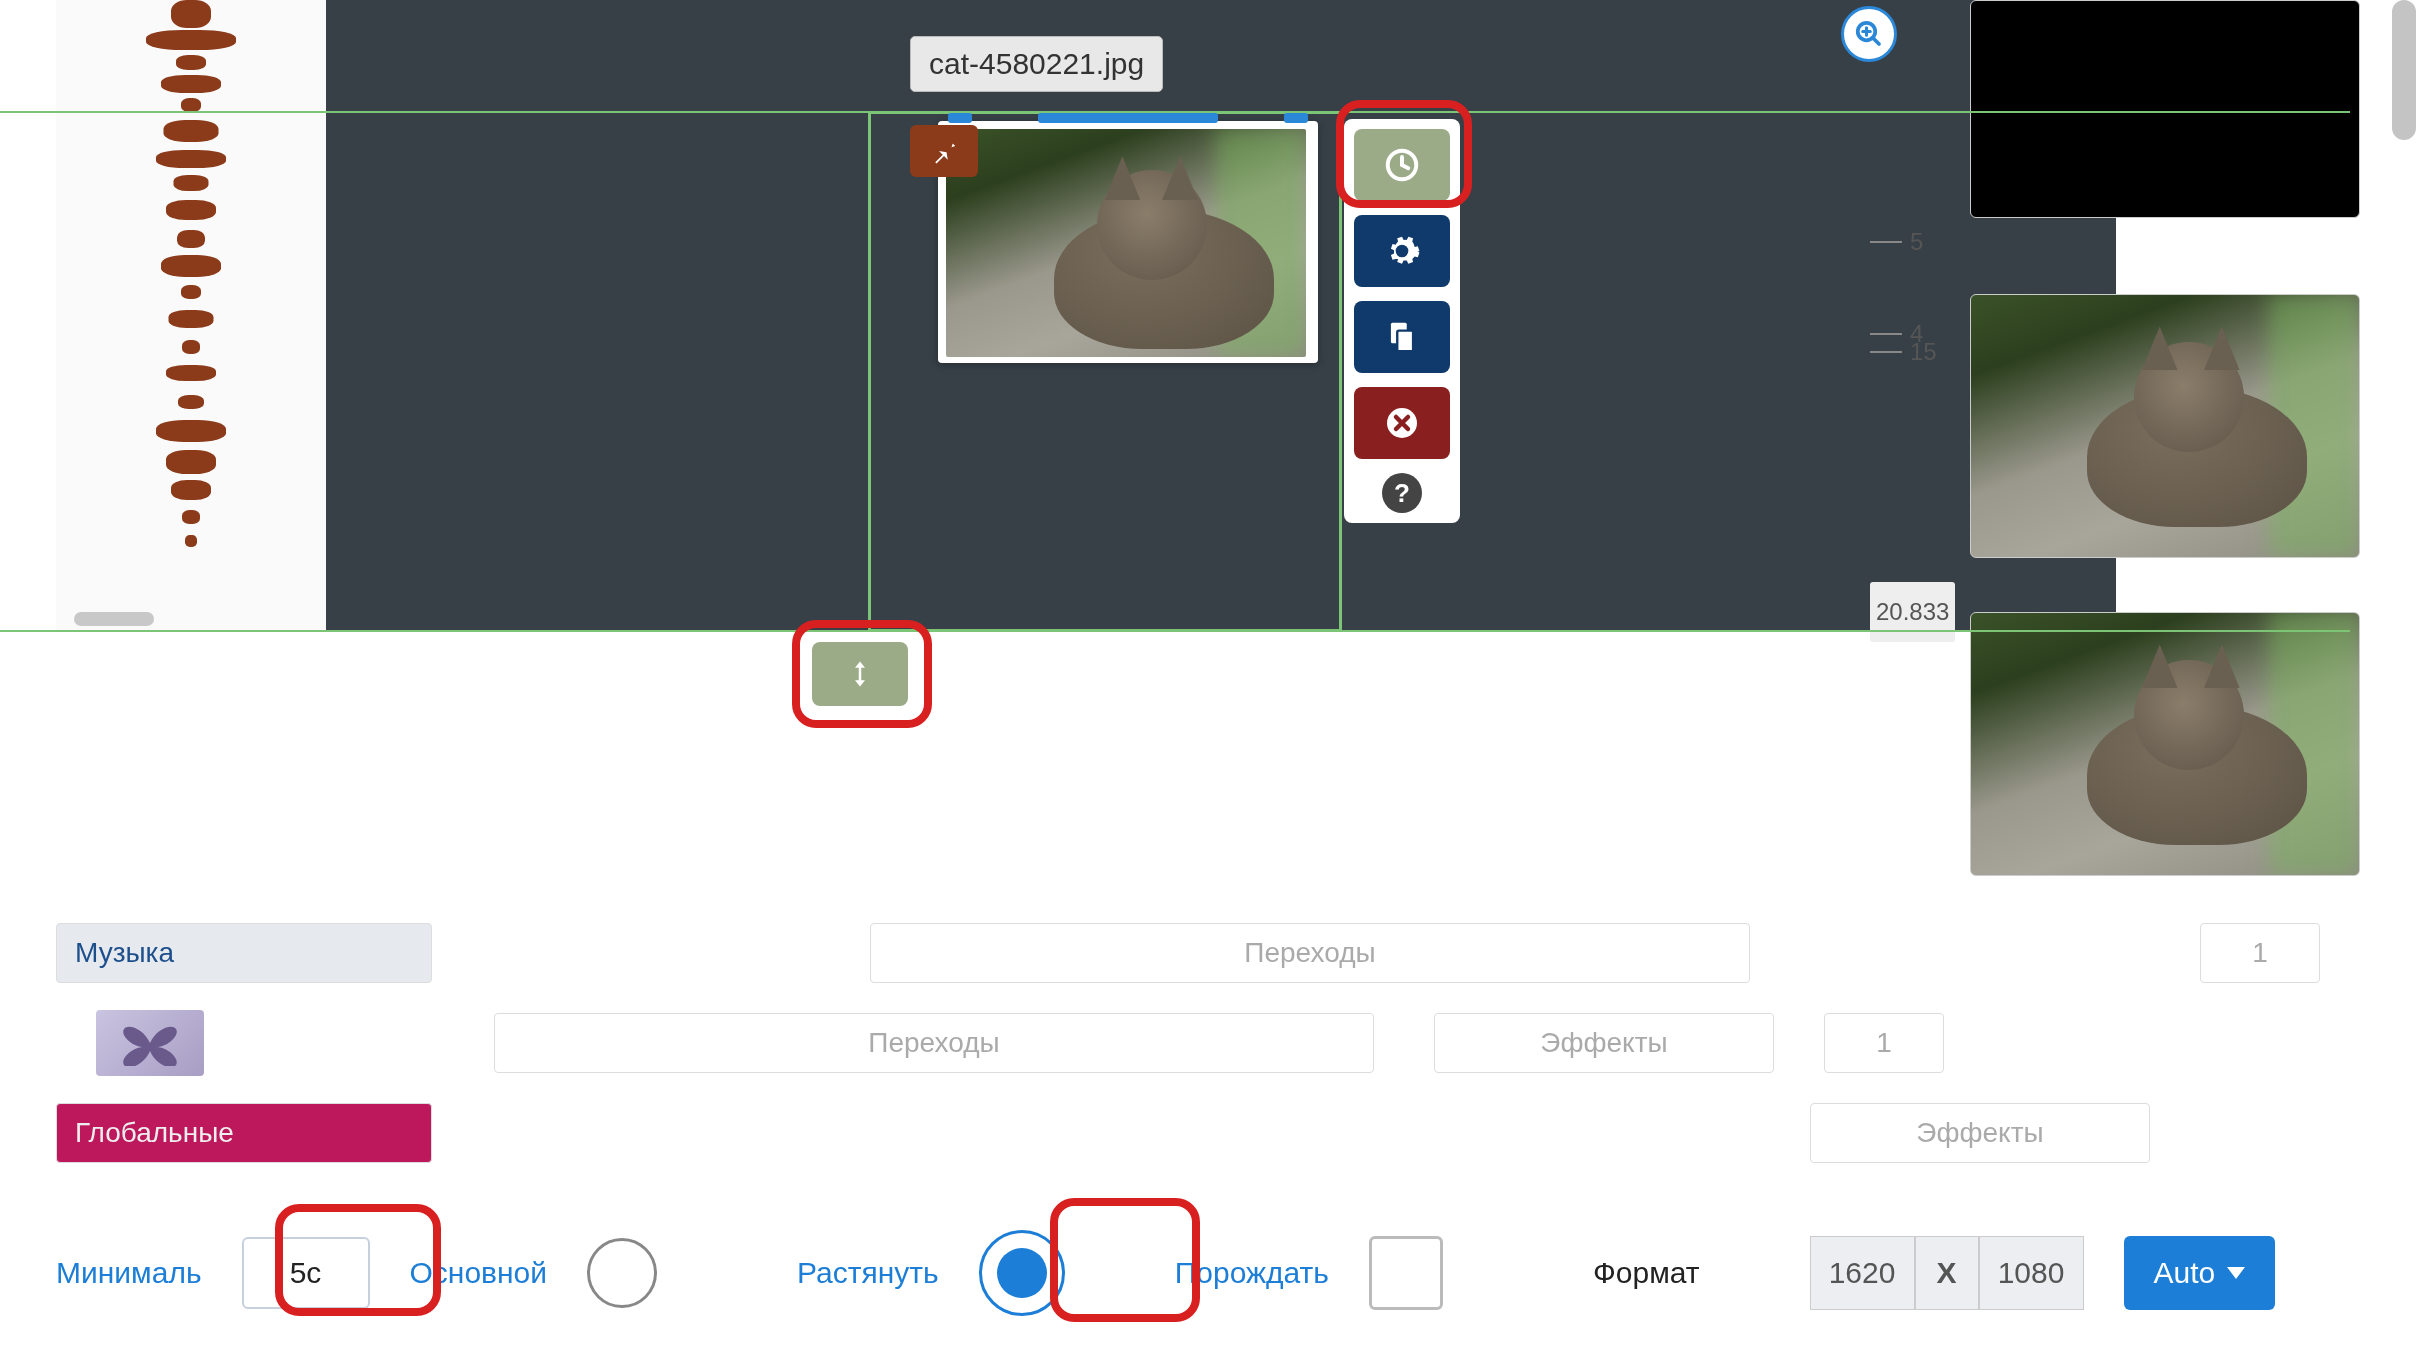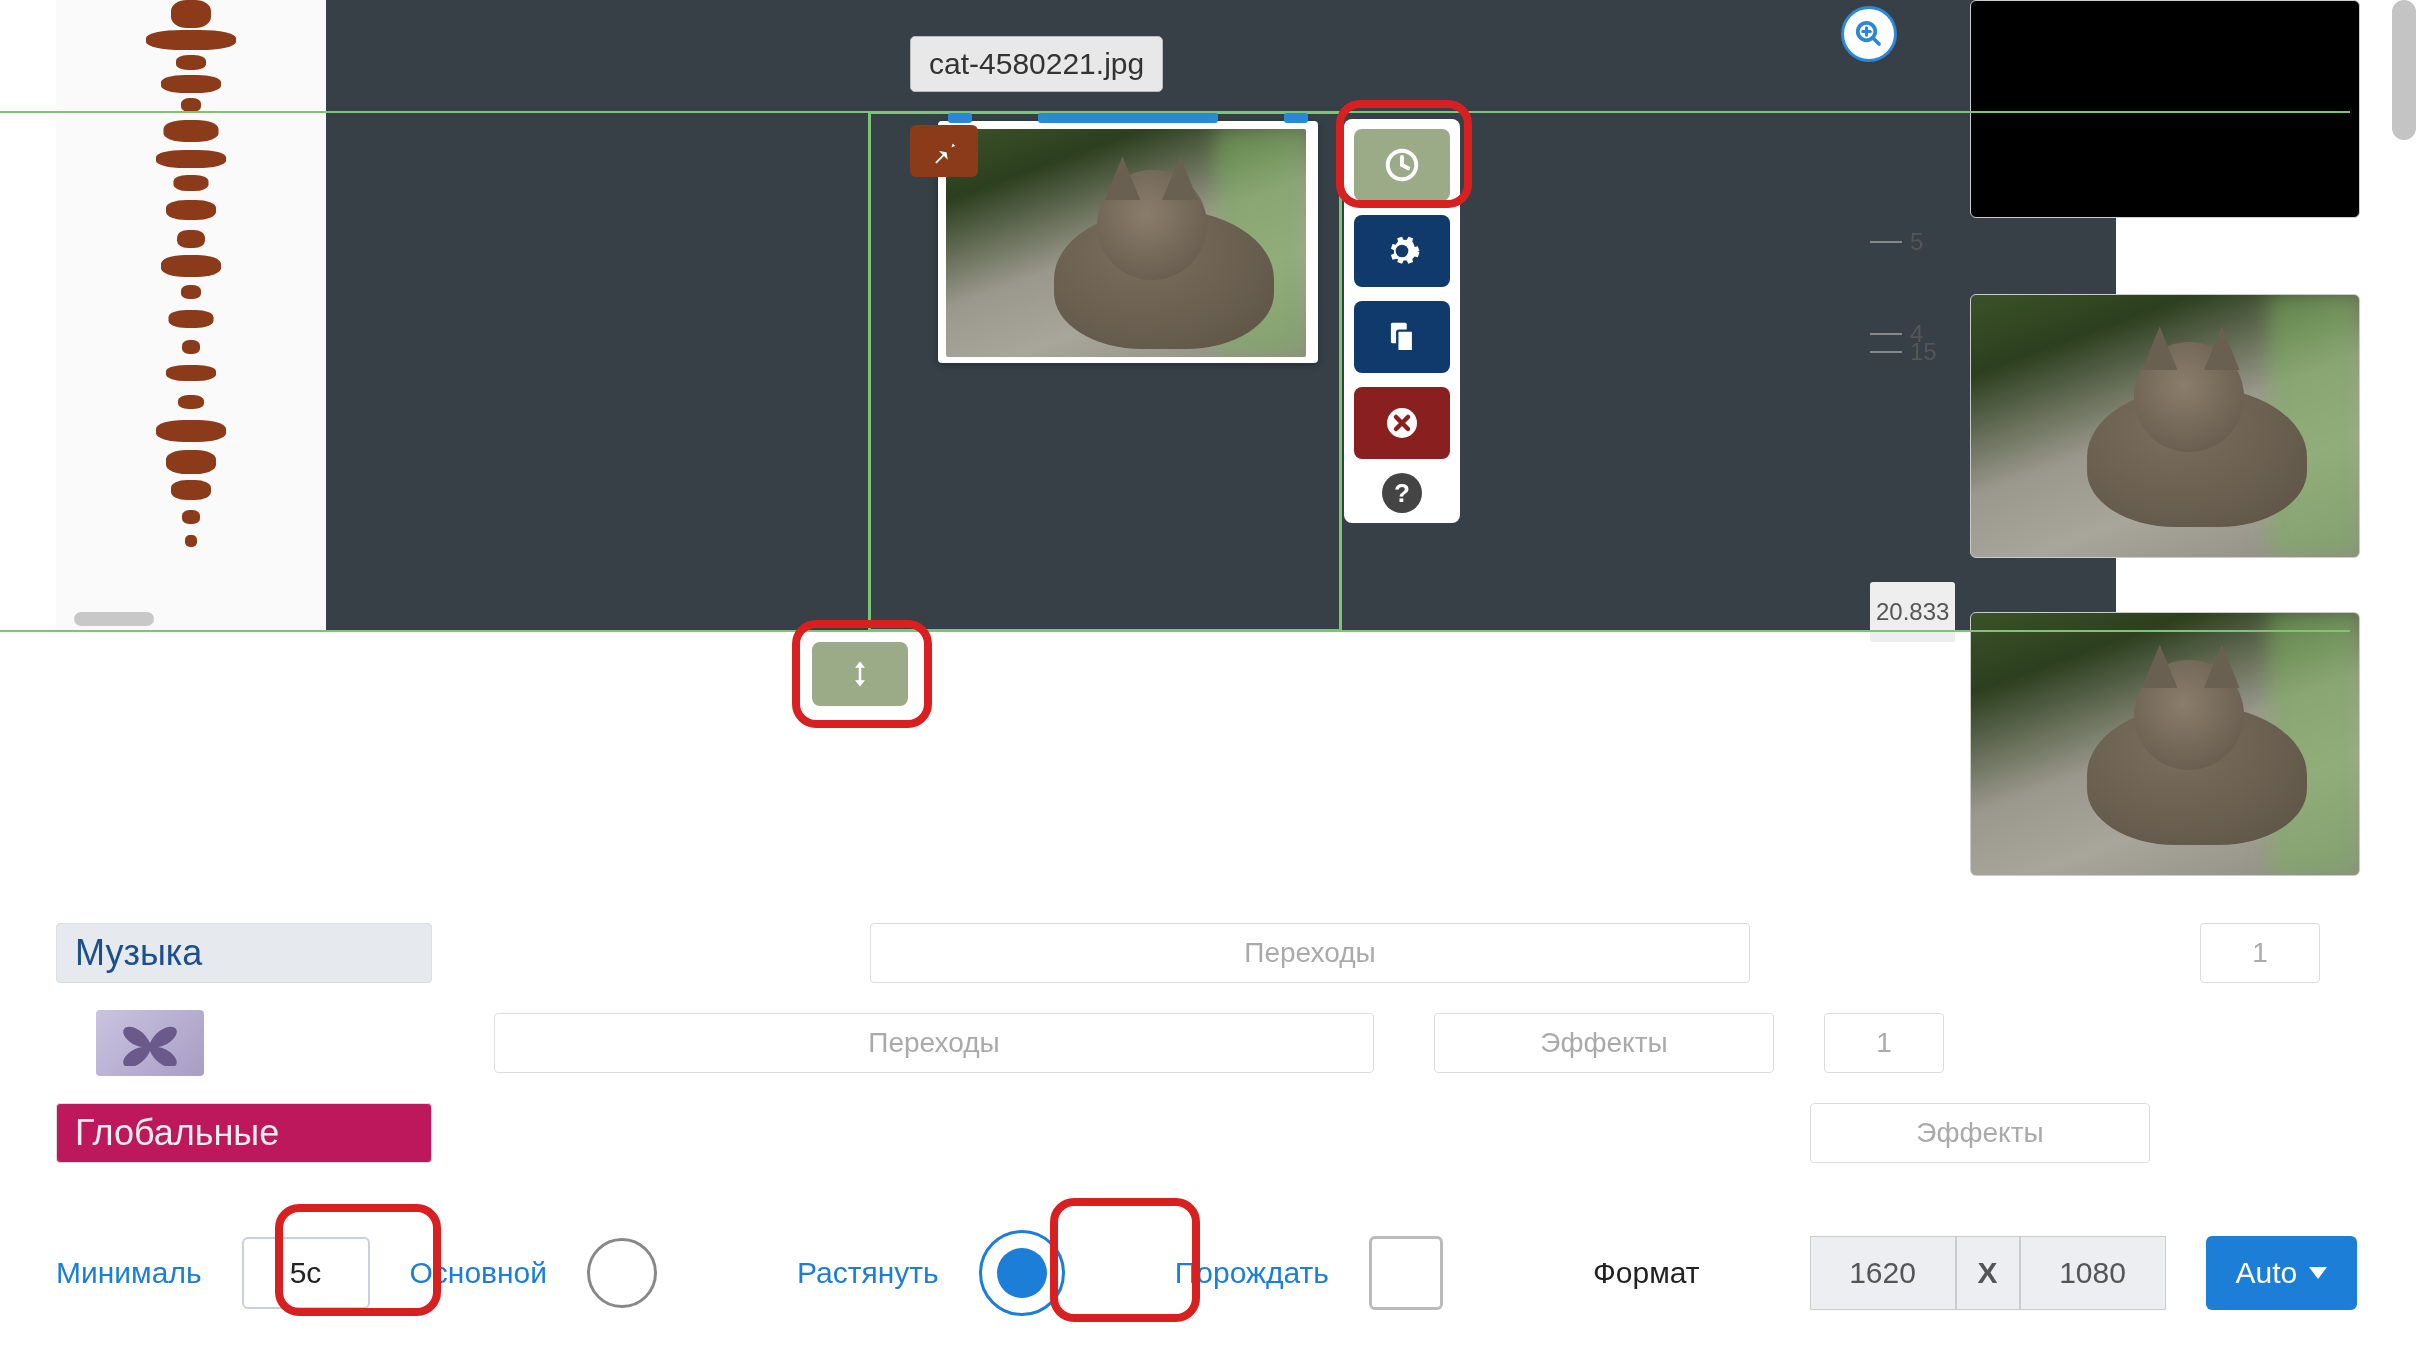--- a/index.html
+++ b/index.html
@@ -42,38 +42,38 @@
 .thumb-col { position: absolute; right: 56px; top: 0; width: 490px; }
 .thumb-black { width: 390px; height: 218px; background: #000; border-radius: 6px; border: 1px solid #ccc; margin-left: 100px; }
 .marker-row { display: flex; align-items: center; gap: 8px; margin: 10px 0 6px 0; }
 .marker-tick { width: 32px; height: 2px; background: #888; }
 .marker-label { font-size: 24px; color: #555; }
 .thumb-cat { width: 390px; height: 264px; border-radius: 6px; border: 1px solid #ccc; margin-left: 100px; background: linear-gradient(160deg, #3a5228 0%, #2c3f1e 20%, #9a988c 50%, #a8a69a 70%, #8e8c82 100%); position: relative; overflow: hidden; }
 
 
 .controls { position: absolute; left: 56px; top: 920px; width: 2304px; font-size: 30px; }
 .row { display: flex; align-items: center; height: 66px; margin-bottom: 24px; }
-.layer-btn { width: 376px; height: 60px; border: 1px solid #ddd; border-radius: 4px; display: flex; align-items: center; padding: 0 18px; font-size: 36px; }
+.layer-btn { width: 376px; height: 60px; border: 1px solid #ddd; border-radius: 4px; display: flex; align-items: center; padding: 0 18px; font-size: 28px; }
 .layer-light { background: #e6e9ee; color: #1c4f8c; }
 .layer-dark { background: #be185d; color: #eee; }
 .butterfly { width: 108px; height: 66px; background: linear-gradient(135deg, #c9c4e0, #a89dc4); border-radius: 4px; margin-left: 40px; display: flex; align-items: center; justify-content: center; }
 .long-btn { width: 880px; height: 60px; border: 1px solid #ddd; border-radius: 4px; background: #fff; color: #aaa; font-size: 28px; display: flex; align-items: center; justify-content: center; }
 .sq-input { width: 120px; height: 60px; border: 1px solid #ddd; border-radius: 4px; text-align: center; font-size: 28px; color: #aaa; }
 .eff-btn { width: 340px; height: 60px; border: 1px solid #ddd; border-radius: 4px; background: #fff; color: #aaa; font-size: 28px; display: flex; align-items: center; justify-content: center; }
 
 .bottom-row { position: absolute; left: 56px; top: 1230px; width: 2304px; display: flex; align-items: center; font-size: 30px; gap: 40px; }
 .blue-label { color: #1c7ed6; font-size: 30px; }
 .dark-label { color: #222; font-size: 30px; }
 .mini-input { width: 128px; height: 72px; border: 2px solid #c8d0de; border-radius: 6px; text-align: center; font-size: 30px; color: #222; background: #fff; }
 .radio-outer { width: 70px; height: 70px; border: 3px solid #888; border-radius: 50%; display: flex; align-items: center; justify-content: center; }
 .radio-inner { width: 42px; height: 42px; border-radius: 50%; }
 .radio-on .radio-inner { background: #1c7ed6; }
 .radio-ring { border: 3px solid #1c7ed6; }
 .checkbox { width: 74px; height: 74px; border: 3px solid #bbb; border-radius: 6px; }
-.fmt-input { width: 146px; height: 74px; background: #eceef2; border: 1px solid #ccc; text-align: center; font-size: 30px; color: #555; }
+.fmt-input { width: 105px; height: 74px; background: #eceef2; border: 1px solid #ccc; text-align: center; font-size: 30px; color: #555; }
 .fmt-x { width: 64px; height: 74px; background: #eceef2; border: 1px solid #ccc; display: flex; align-items: center; justify-content: center; font-size: 30px; color: #555; font-weight: bold; }
 .auto-btn { height: 74px; padding: 0 30px; background: #1c7ed6; color: #fff; border-radius: 6px; display: flex; align-items: center; gap: 12px; font-size: 30px; }
 .scrollbar-right { position: absolute; right: 0; top: 0; width: 24px; height: 140px; background: #c4c4c4; border-radius: 12px; }
 
 svg { display: block; }
 </style>
 </head>
 <body>
 
 <div class="canvas-area">

